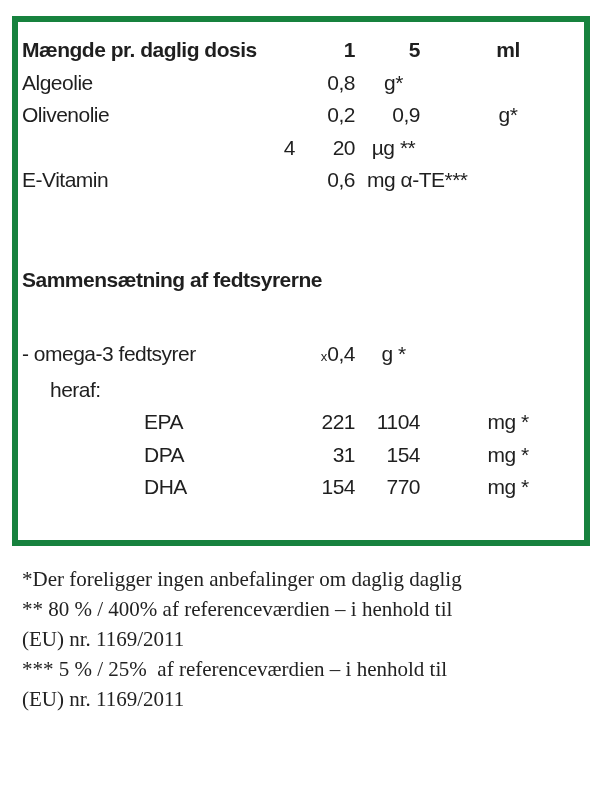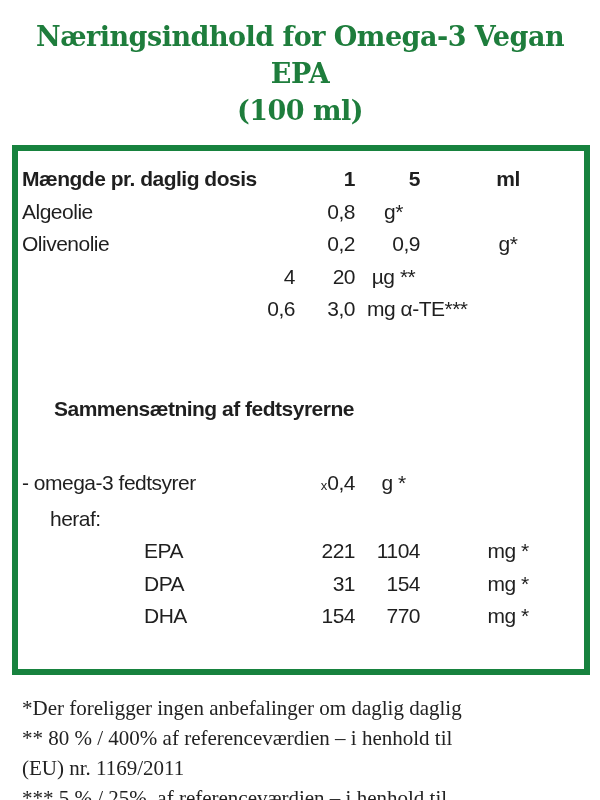--- a/index.html
+++ b/index.html
@@ -43,43 +43,39 @@
     display: grid;
     grid-template-columns: 273px 60px 65px 1fr;
     line-height: 32.5px;
     align-items: baseline;
   }
   .row .label { white-space: nowrap; }
   .row .num { text-align: right; white-space: nowrap; }
   .row .unit { padding-left: 12px; white-space: nowrap; text-align: center; }
   .bold { font-weight: bold; }
   .section-label { grid-column: 1 / -1; }
-  .sp-lg { margin-top: 67px; margin-left: 32px; }
+  .sp-lg { margin-top: 67px; }
   .sp-sm { margin-top: 42px; }
   .ind1 { padding-left: 28px; }
   .ind2 { padding-left: 122px; }
   .xp { font-size: 13px; letter-spacing: 0; }
   .footnotes {
     margin: 18px 18px 0 22px;
     font-family: "Liberation Serif", serif;
     font-size: 21px;
     line-height: 30px;
     color: #222222;
   }
   .footnote-line { white-space: pre-wrap; }
 </style>
 </head>
 <body>
 
 <div class="page">
 
-  <h1 class="title">
-    <span>Næringsindhold for Omega-3 Vegan EPA</span><br>
-    <span>(100 ml)</span>
-  </h1>
 
   <div class="box">
     <div class="tbl">
 
       <div class="row bold">
         <div class="label">Mængde pr. daglig dosis</div>
         <div class="num">1</div>
         <div class="num">5</div>
         <div class="unit">ml</div>
       </div>
@@ -97,22 +93,22 @@
         <div class="unit">g*</div>
       </div>
 
       <div class="row">
         <div class="num">4</div>
         <div class="num">20</div>
         <div class="unit">µg **</div>
       </div>
 
       <div class="row">
+        <div class="label">E-Vitamin</div>
         <div class="num">0,6</div>
-        <div class="num">3,0</div>
         <div class="unit">mg α-TE***</div>
       </div>
 
       <div class="row bold sp-lg">
         <div class="label section-label">Sammensætning af fedtsyrerne</div>
       </div>
 
       <div class="row sp-sm">
         <div class="label">- omega-3 fedtsyrer</div>
         <div class="num"><span class="xp">x</span><span>0,4</span></div>

